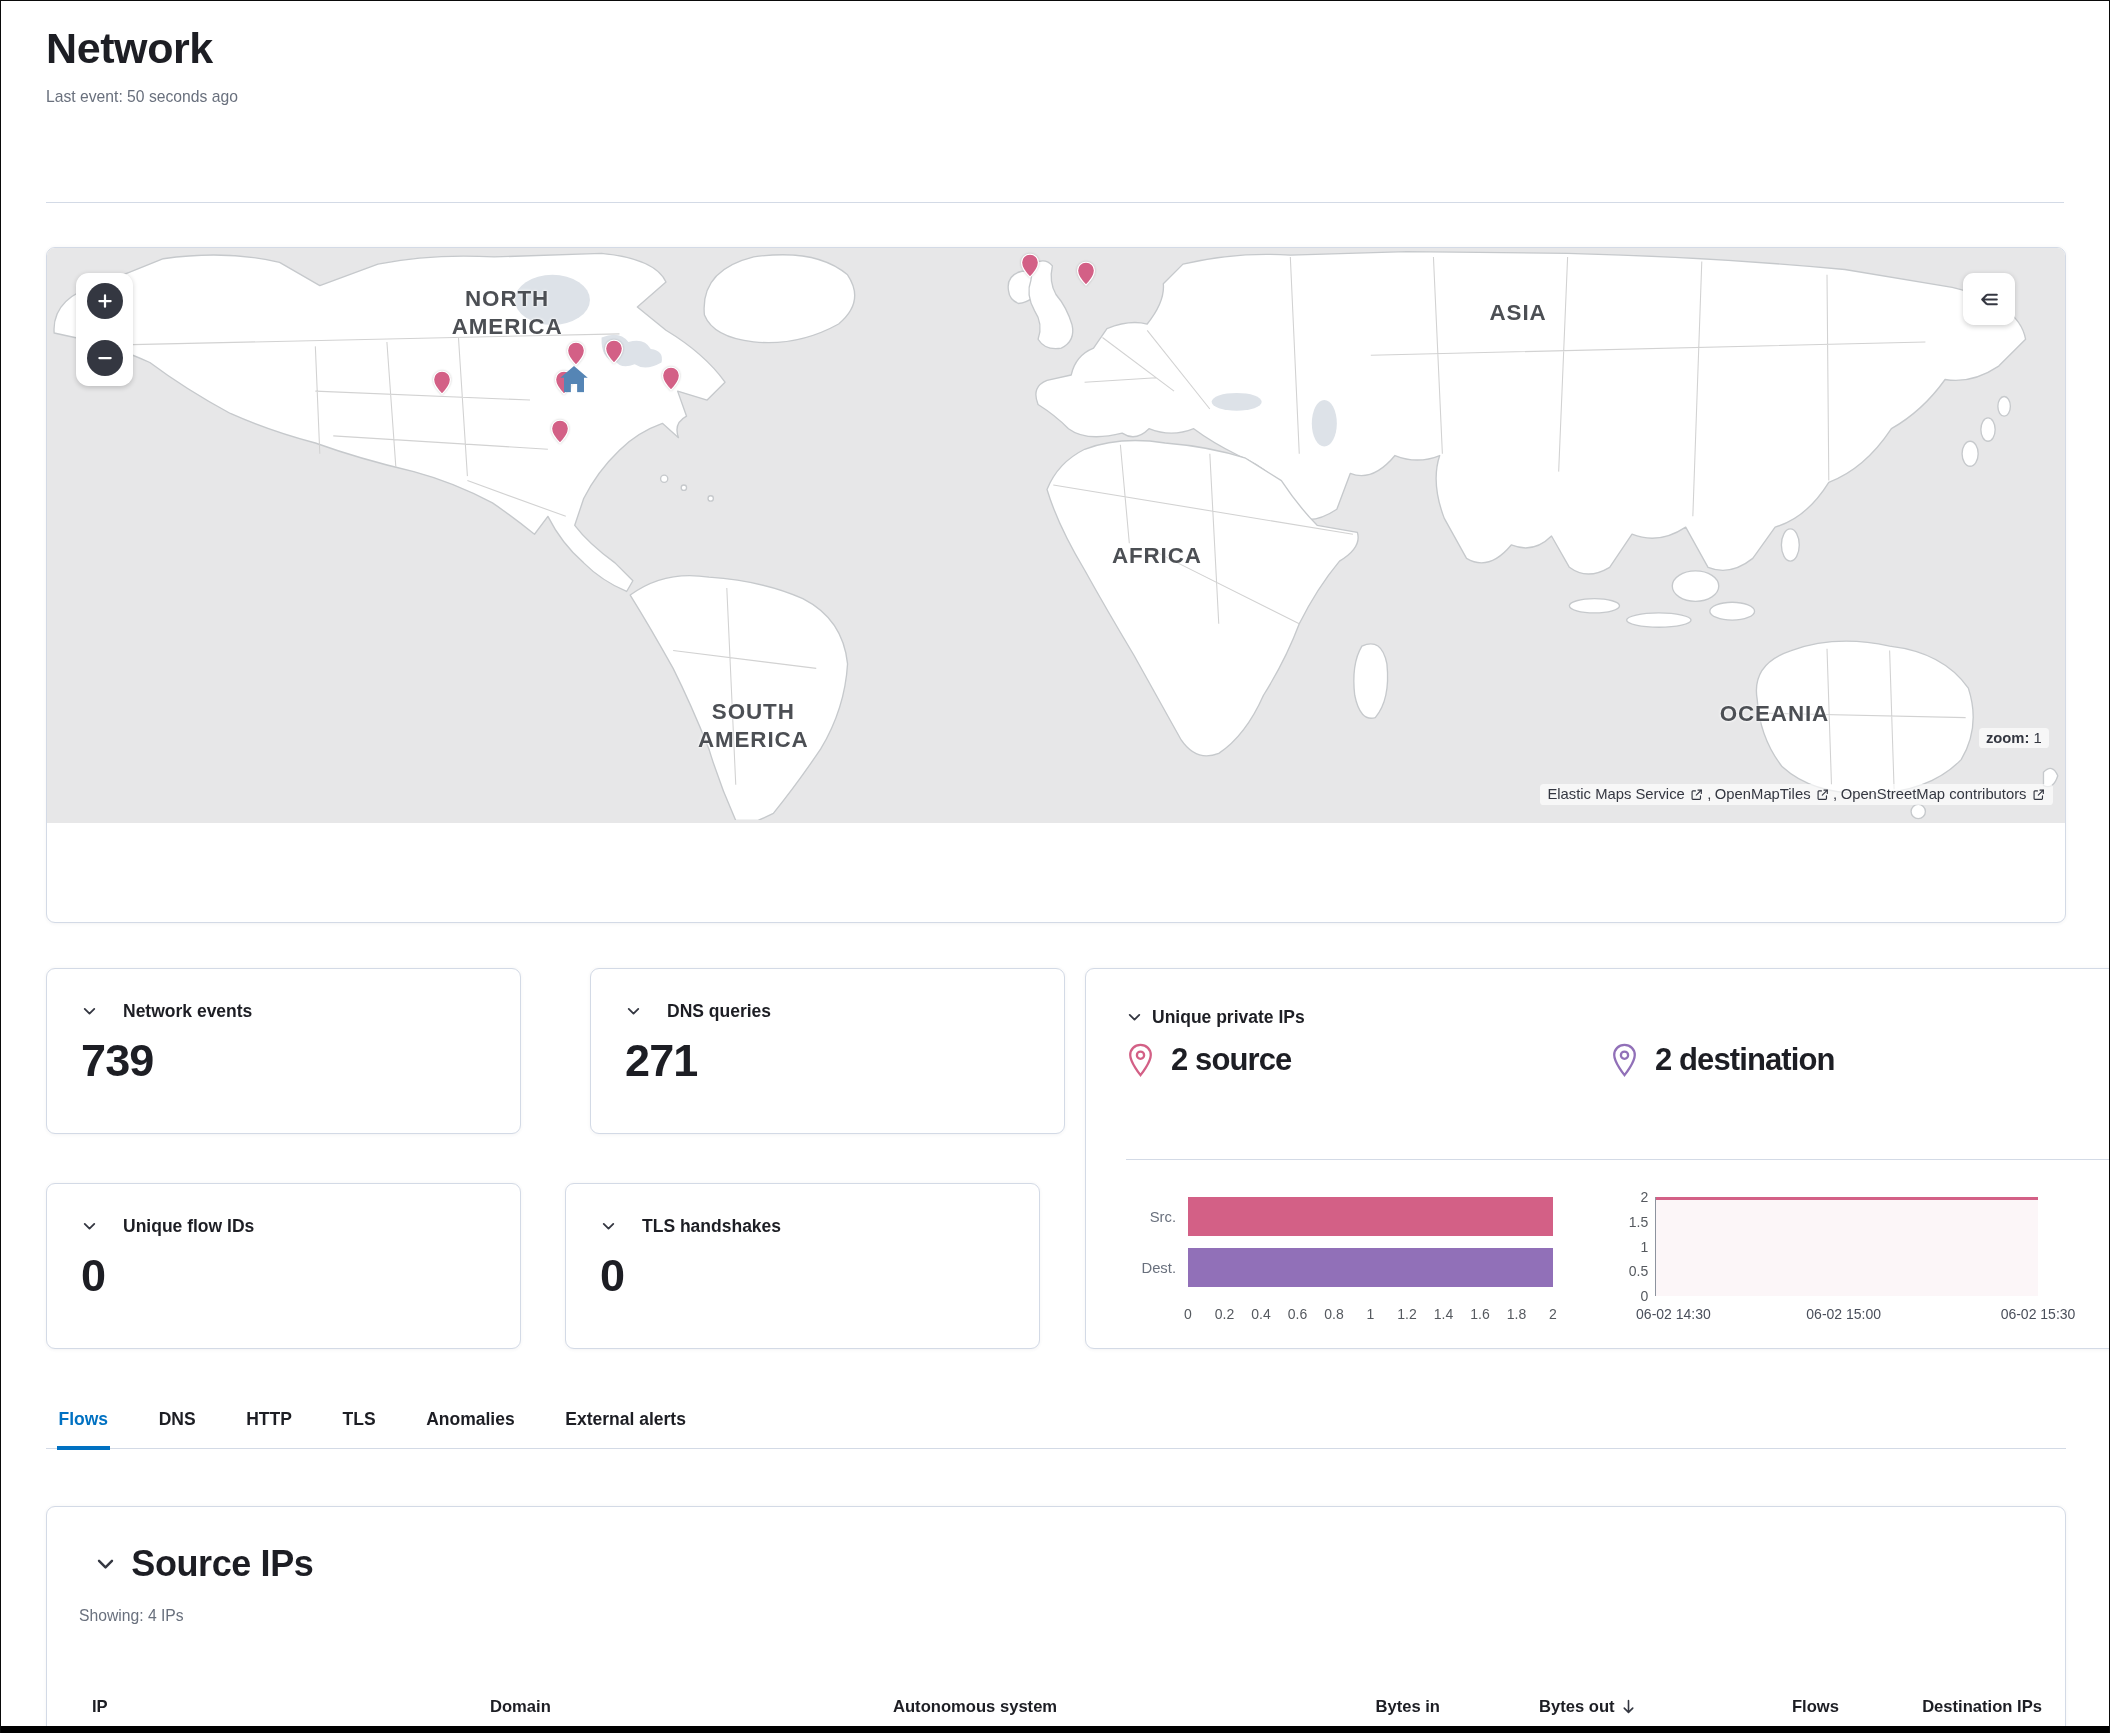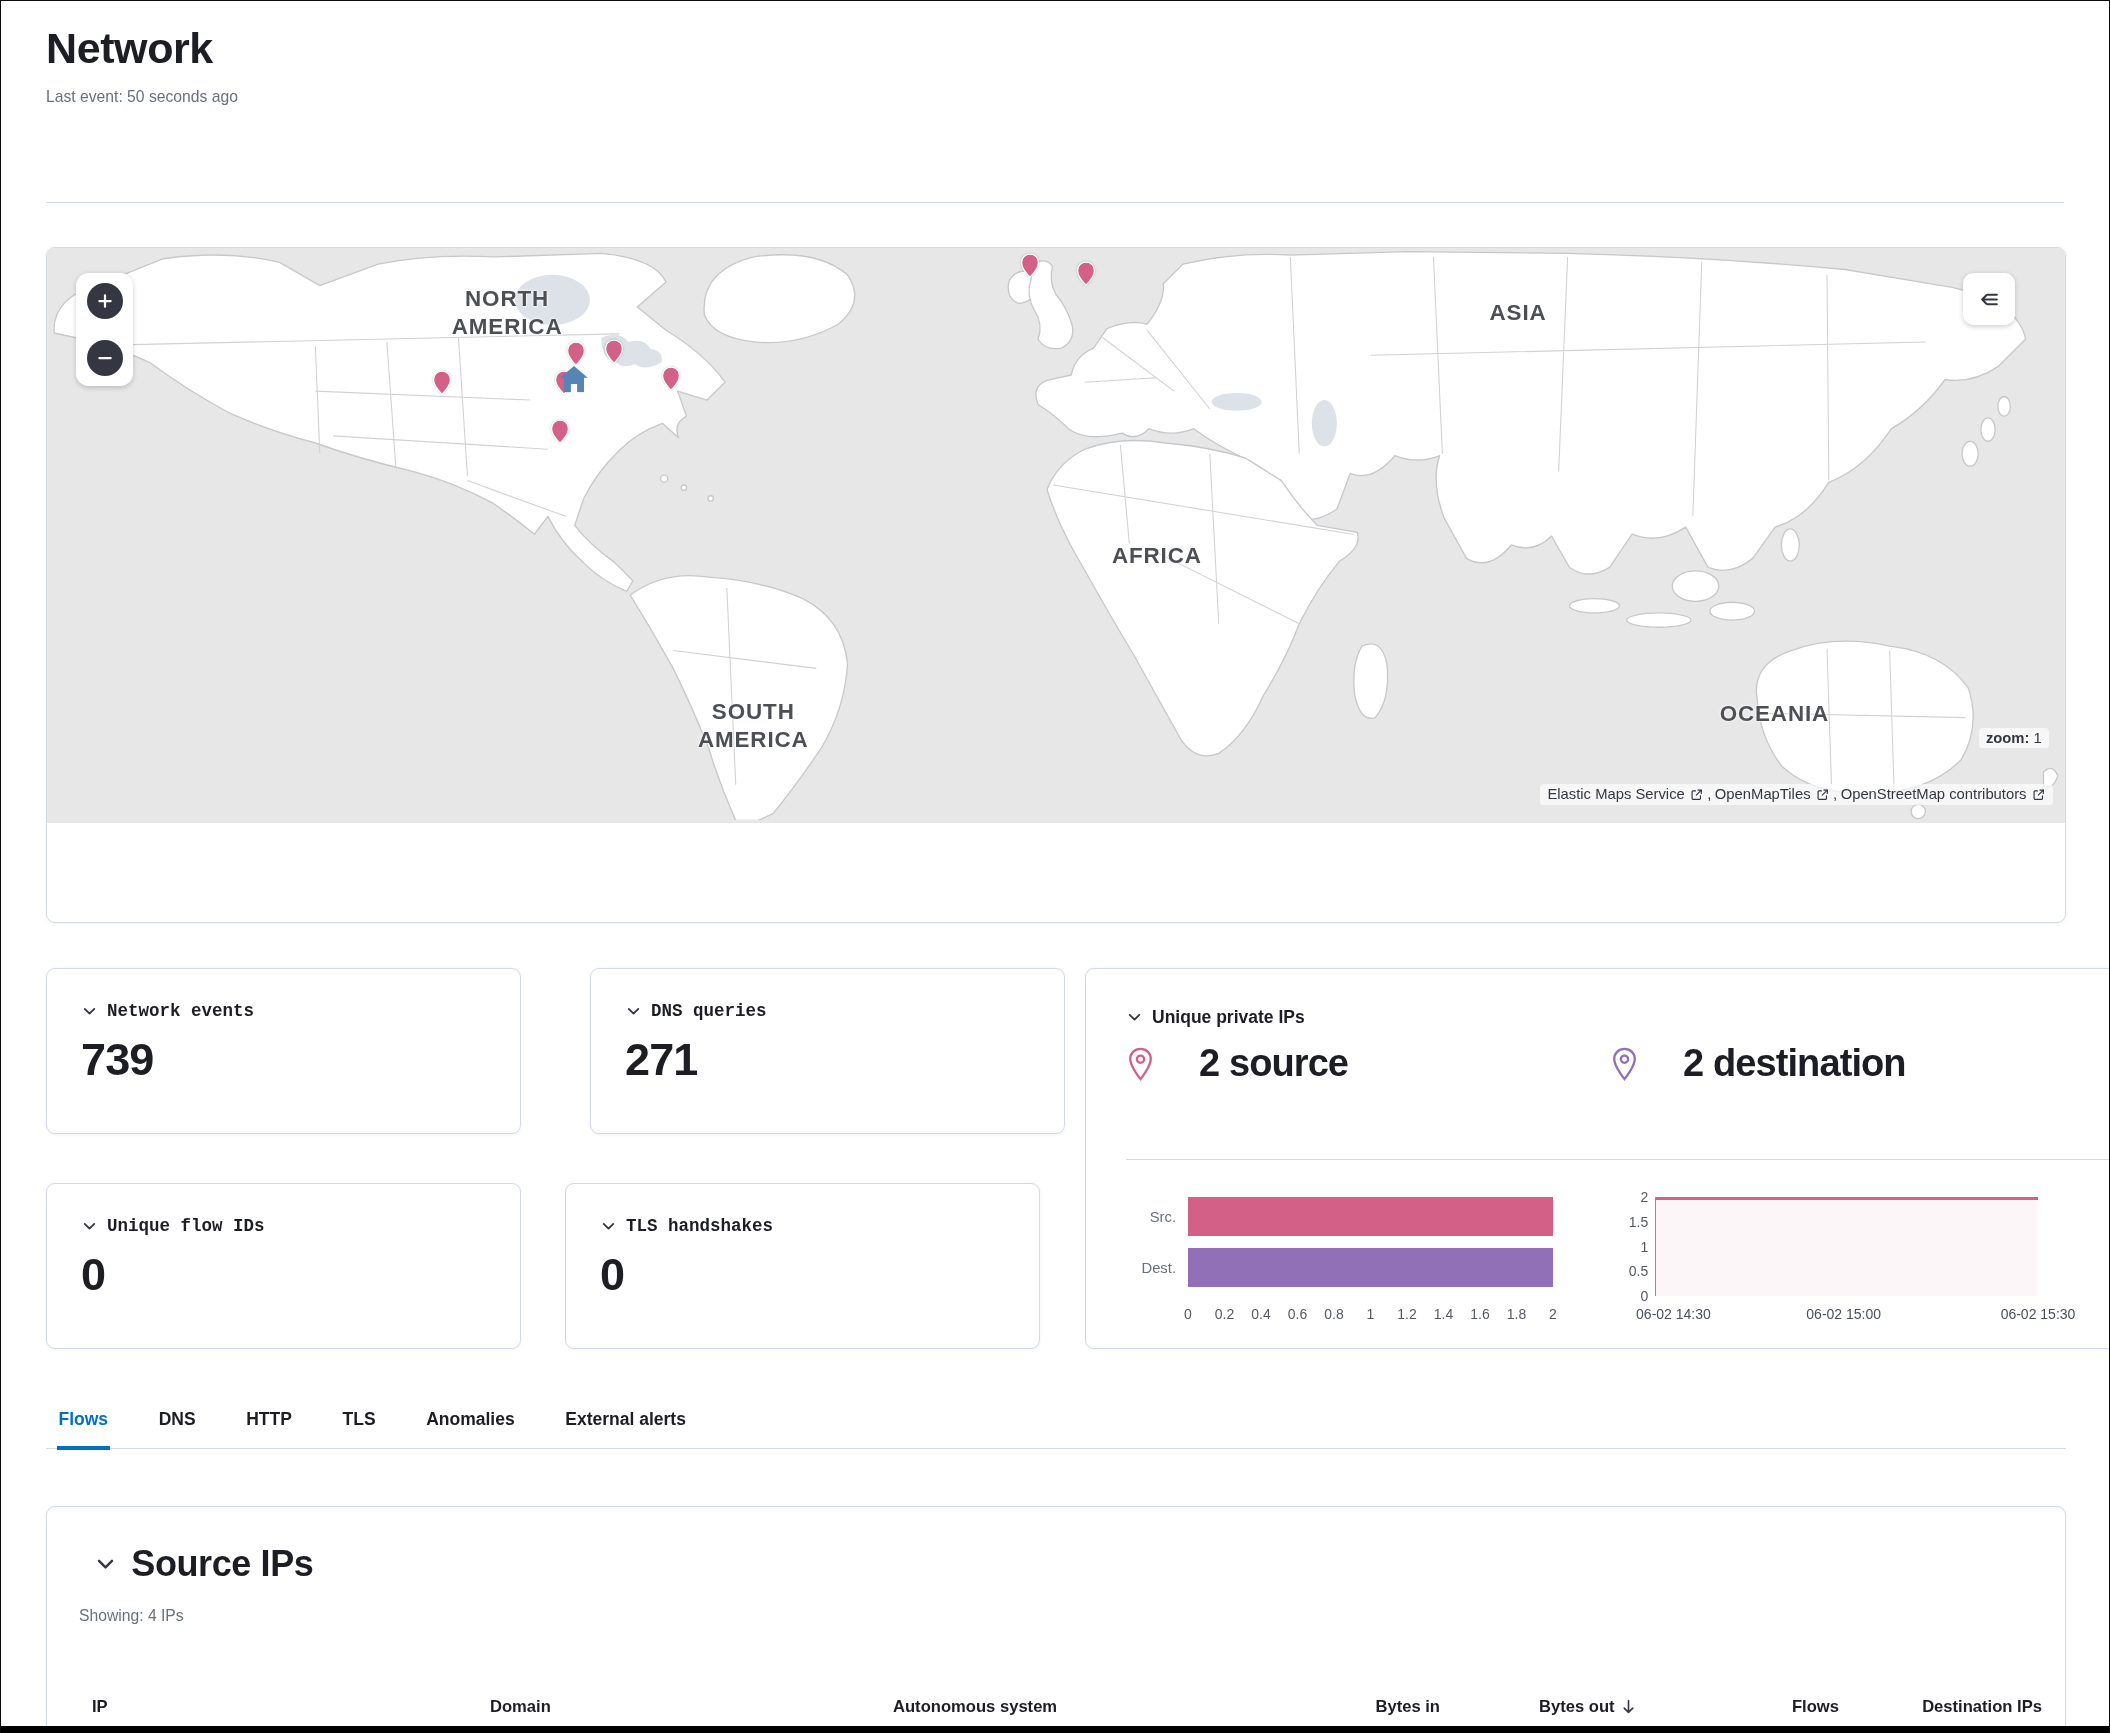--- a/index.html
+++ b/index.html
@@ -49,32 +49,32 @@
   .zoom-indicator { position:absolute; right:16px; bottom:75px; font-size:14.8px; color:#343741;
                     background:rgba(255,255,255,.65); padding:1.8px 7.2px; border-radius:3.6px; }
   .zoom-indicator b { font-weight:700; }
   .attribution { position:absolute; right:12.5px; bottom:18px; font-size:14.8px; color:#343741;
                  background:rgba(255,255,255,.65); padding:2.7px 7.2px; border-radius:3.6px;
                  display:flex; align-items:center; gap:3.6px; }
   .attribution .attr-part { display:inline-flex; align-items:center; gap:5.4px; cursor:pointer; }
 
   
   .stat-card { width:475px; height:166px; padding:32px 34px; }
-  .card-head { display:flex; align-items:center; gap:9px; font-size:17.5px; font-weight:700; color:#1d1e24;font-family:Liberation Mono, monospace; }
+  .card-head { display:flex; align-items:center; gap:25px; font-size:17.5px; font-weight:700; color:#1d1e24; }
   .card-head .chev { color:#343741; display:flex; cursor:pointer; }
   .stat-value { margin-top:12.5px; font-size:45px; font-weight:800; color:#1d1e24; letter-spacing:-0.9px; }
 
   
   .ips-panel { left:1084px; top:967px; width:1144px; height:381px; }
   .ips-head { position:absolute; left:40px; top:38px; display:flex; align-items:center; gap:9px;
               font-size:17.5px; font-weight:700; color:#1d1e24; }
   .ips-head .chev { color:#343741; display:flex; cursor:pointer; }
   .ip-stat { position:absolute; top:73px; display:flex; align-items:center; gap:16px; }
   .ip-stat.src { left:40px; } .ip-stat.dst { left:524px; }
-  .ip-stat .big { font-size:38px; font-weight:800; color:#1d1e24; letter-spacing:-0.9px;margin-left:28px; }
+  .ip-stat .big { font-size:31px; font-weight:800; color:#1d1e24; letter-spacing:-0.9px; }
   .ips-divider { position:absolute; left:40px; right:40px; top:190px; border-top:0.9px solid #d3dae6; }
 
   .charts-row { position:absolute; left:40px; top:228px; display:flex; gap:58px; }
   .hbar-chart { width:427px; display:grid; grid-template-columns:50px 1fr; column-gap:7.2px; row-gap:5.4px;gap:12px; }
   .hbar-label { align-self:center; justify-self:end; font-size:14.8px; color:#69707d; }
   .hbar-track { height:39px; position:relative; }
   .hbar-fill { height:100%; }
   .hbar-ticks { grid-column:2; position:relative; height:23px; margin-top:3.6px; }
   .tick { position:absolute; transform:translateX(-50%); font-size:14px; color:#55595f; top:3.6px; }
 

